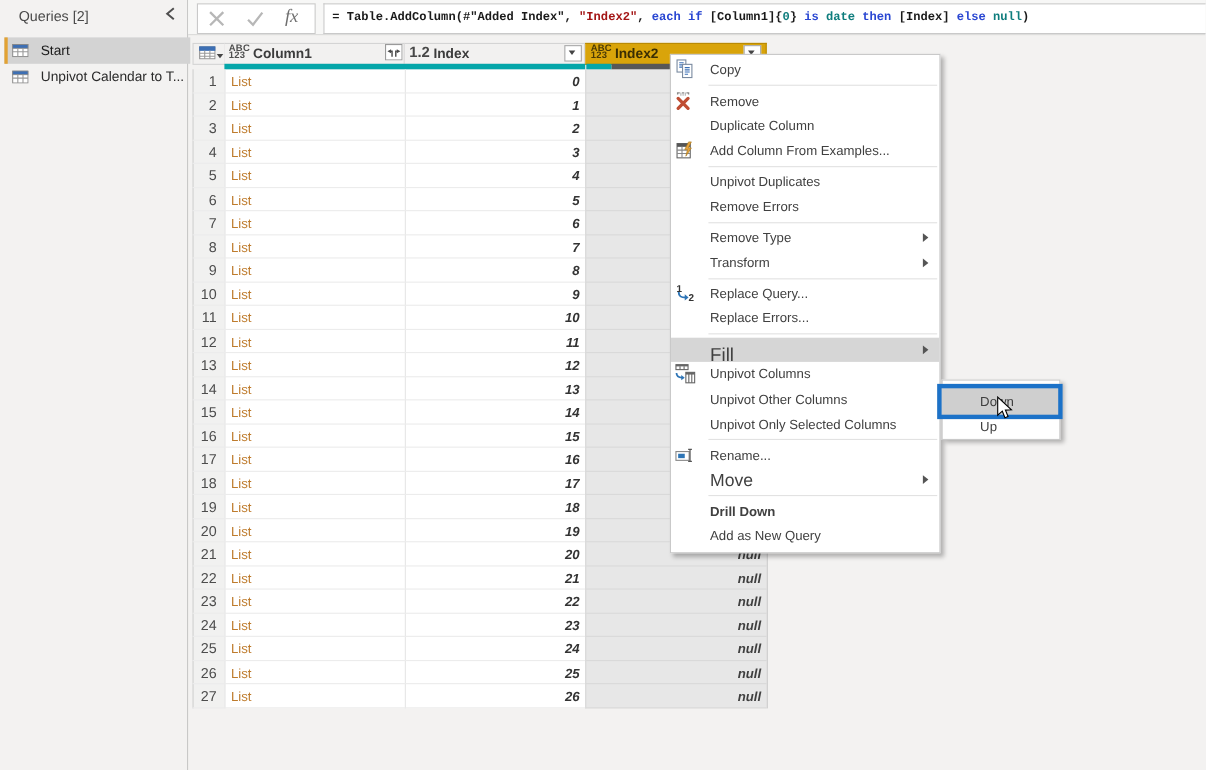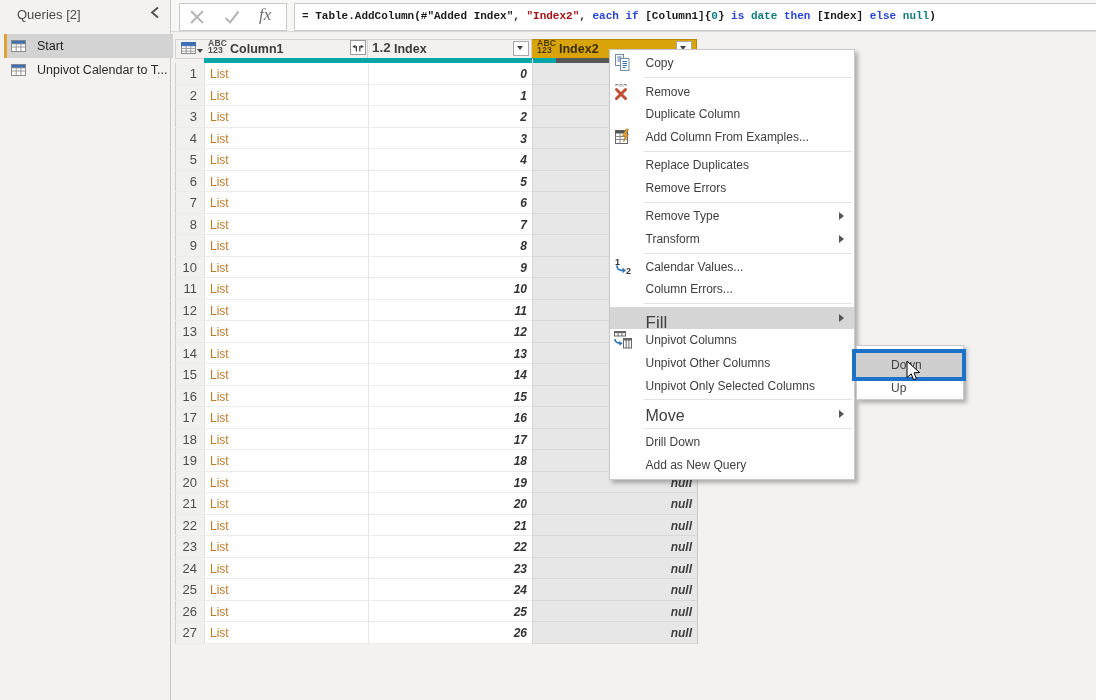--- a/index.html
+++ b/index.html
@@ -277,21 +277,21 @@
           <rect x="2.5" y="3.5" width="12" height="3" fill="#555"></rect>
           <line x1="2.5" y1="9.5" x2="14.5" y2="9.5" stroke="#888"></line>
           <line x1="2.5" y1="12.5" x2="14.5" y2="12.5" stroke="#888"></line>
           <line x1="7" y1="6.5" x2="7" y2="16.5" stroke="#888"></line>
           <path d="M13,2 L9.5,9 L12,9 L10.5,15 L15.5,7.5 L12.7,7.5 L15.5,2 Z" fill="#e8a33d" stroke="#a97a1d" stroke-width="0.6"></path>
         </svg></span>
       <span style="position:absolute;left:36px;top:4px;font-size:12px;color:#404040;">Add Column From Examples...</span>
     </div>
     <div style="height:1px;background:#e2e2e2;margin:2.3px 2px 2.4px 34px;"></div>
     <div style="position:relative;height:22.6px;">
-      <span style="position:absolute;left:36px;top:4px;font-size:12px;color:#404040;">Replace Duplicates</span>
+      <span style="position:absolute;left:36px;top:4px;font-size:12px;color:#404040;">Unpivot Duplicates</span>
     </div>
     <div style="position:relative;height:22.6px;">
       <span style="position:absolute;left:36px;top:4px;font-size:12px;color:#404040;">Remove Errors</span>
     </div>
     <div style="height:1px;background:#e2e2e2;margin:2.3px 2px 2.4px 34px;"></div>
     <div style="position:relative;height:22.6px;">
       <span style="position:absolute;left:36px;top:4px;font-size:12px;color:#404040;">Remove Type</span>
       <span style="position:absolute;right:10px;top:7px;width:0;height:0;border-top:4px solid transparent;border-bottom:4px solid transparent;border-left:5px solid #555;"></span>
     </div>
     <div style="position:relative;height:22.6px;">
@@ -299,24 +299,24 @@
       <span style="position:absolute;right:10px;top:7px;width:0;height:0;border-top:4px solid transparent;border-bottom:4px solid transparent;border-left:5px solid #555;"></span>
     </div>
     <div style="height:1px;background:#e2e2e2;margin:2.3px 2px 2.4px 34px;"></div>
     <div style="position:relative;height:22.6px;">
       <span style="position:absolute;left:3px;top:1px;"><svg width="20" height="20" viewBox="0 0 20 20">
           <text x="2" y="8" font-size="9" font-weight="bold" fill="#333" font-family="Liberation Sans">1</text>
           <text x="13" y="17" font-size="9" font-weight="bold" fill="#333" font-family="Liberation Sans">2</text>
           <path d="M4,8.5 C4,12.5 6,13.5 10.5,13.5" fill="none" stroke="#2e75b6" stroke-width="1.8"></path>
           <path d="M9.5,10.5 L13,13.5 L9.5,16.2 Z" fill="#2e75b6"></path>
         </svg></span>
-      <span style="position:absolute;left:36px;top:4px;font-size:12px;color:#404040;">Calendar Values...</span>
-    </div>
-    <div style="position:relative;height:22.6px;">
-      <span style="position:absolute;left:36px;top:4px;font-size:12px;color:#404040;">Column Errors...</span>
+      <span style="position:absolute;left:36px;top:4px;font-size:12px;color:#404040;">Replace Query...</span>
+    </div>
+    <div style="position:relative;height:22.6px;">
+      <span style="position:absolute;left:36px;top:4px;font-size:12px;color:#404040;">Replace Errors...</span>
     </div>
     <div style="height:1px;background:#e2e2e2;margin:2.3px 2px 2.4px 34px;"></div>
     <div style="position:relative;height:22.6px;background:#d6d6d6;">
       <span style="position:absolute;left:36px;top:6px;font-size:17px;color:#404040;">Fill</span>
       <span style="position:absolute;right:10px;top:7px;width:0;height:0;border-top:4px solid transparent;border-bottom:4px solid transparent;border-left:5px solid #555;"></span>
     </div>
     <div style="position:relative;height:22.6px;">
       <span style="position:absolute;left:3px;top:1px;"><svg width="20" height="20" viewBox="0 0 20 20">
           <rect x="1.5" y="1.5" width="11" height="4.5" fill="#fff" stroke="#666"></rect>
           <rect x="1.5" y="1.5" width="11" height="1.6" fill="#666"></rect>
@@ -332,25 +332,33 @@
       <span style="position:absolute;left:36px;top:4px;font-size:12px;color:#404040;">Unpivot Columns</span>
     </div>
     <div style="position:relative;height:22.6px;">
       <span style="position:absolute;left:36px;top:4px;font-size:12px;color:#404040;">Unpivot Other Columns</span>
     </div>
     <div style="position:relative;height:22.6px;">
       <span style="position:absolute;left:36px;top:4px;font-size:12px;color:#404040;">Unpivot Only Selected Columns</span>
     </div>
     <div style="height:1px;background:#e2e2e2;margin:2.3px 2px 2.4px 34px;"></div>
     <div style="position:relative;height:22.6px;">
+      <span style="position:absolute;left:3px;top:1px;"><svg width="20" height="20" viewBox="0 0 20 20">
+          <rect x="1.5" y="6.5" width="12" height="8" fill="#fff" stroke="#888"></rect>
+          <rect x="3.5" y="8.5" width="6" height="4" fill="#2e75b6"></rect>
+          <path d="M12.6,4.5 L16,4.5 M14.3,4.5 L14.3,15.5 M12.6,15.5 L16,15.5" fill="none" stroke="#555" stroke-width="1.1"></path>
+        </svg></span>
+      <span style="position:absolute;left:36px;top:4px;font-size:12px;color:#404040;">Rename...</span>
+    </div>
+    <div style="position:relative;height:22.6px;">
       <span style="position:absolute;left:36px;top:4px;font-size:16px;color:#404040;">Move</span>
       <span style="position:absolute;right:10px;top:7px;width:0;height:0;border-top:4px solid transparent;border-bottom:4px solid transparent;border-left:5px solid #555;"></span>
     </div>
     <div style="height:1px;background:#e2e2e2;margin:2.3px 2px 2.4px 34px;"></div>
-    <div style="position:relative;height:22.6px;">
+    <div style="position:relative;height:22.6px;font-weight:bold;">
       <span style="position:absolute;left:36px;top:4px;font-size:12px;color:#404040;">Drill Down</span>
     </div>
     <div style="position:relative;height:22.6px;">
       <span style="position:absolute;left:36px;top:4px;font-size:12px;color:#404040;">Add as New Query</span>
     </div>
   </div>
 <div class="a" style="left:855.5px;top:345px;width:106.5px;height:52.5px;background:#fff;border:1px solid #c9c9c9;box-shadow:3px 3px 4px rgba(0,0,0,0.28);"></div>
 <div class="a" style="left:851.5px;top:349px;width:106.5px;height:23.5px;background:#cfcfcf;border:4px solid #1c72c8;"></div>
 <div class="a" style="left:891px;top:358px;font-size:12px;color:#3f3f3f;">Down</div>
 <div class="a" style="left:891px;top:381px;font-size:12px;color:#3f3f3f;">Up</div>

